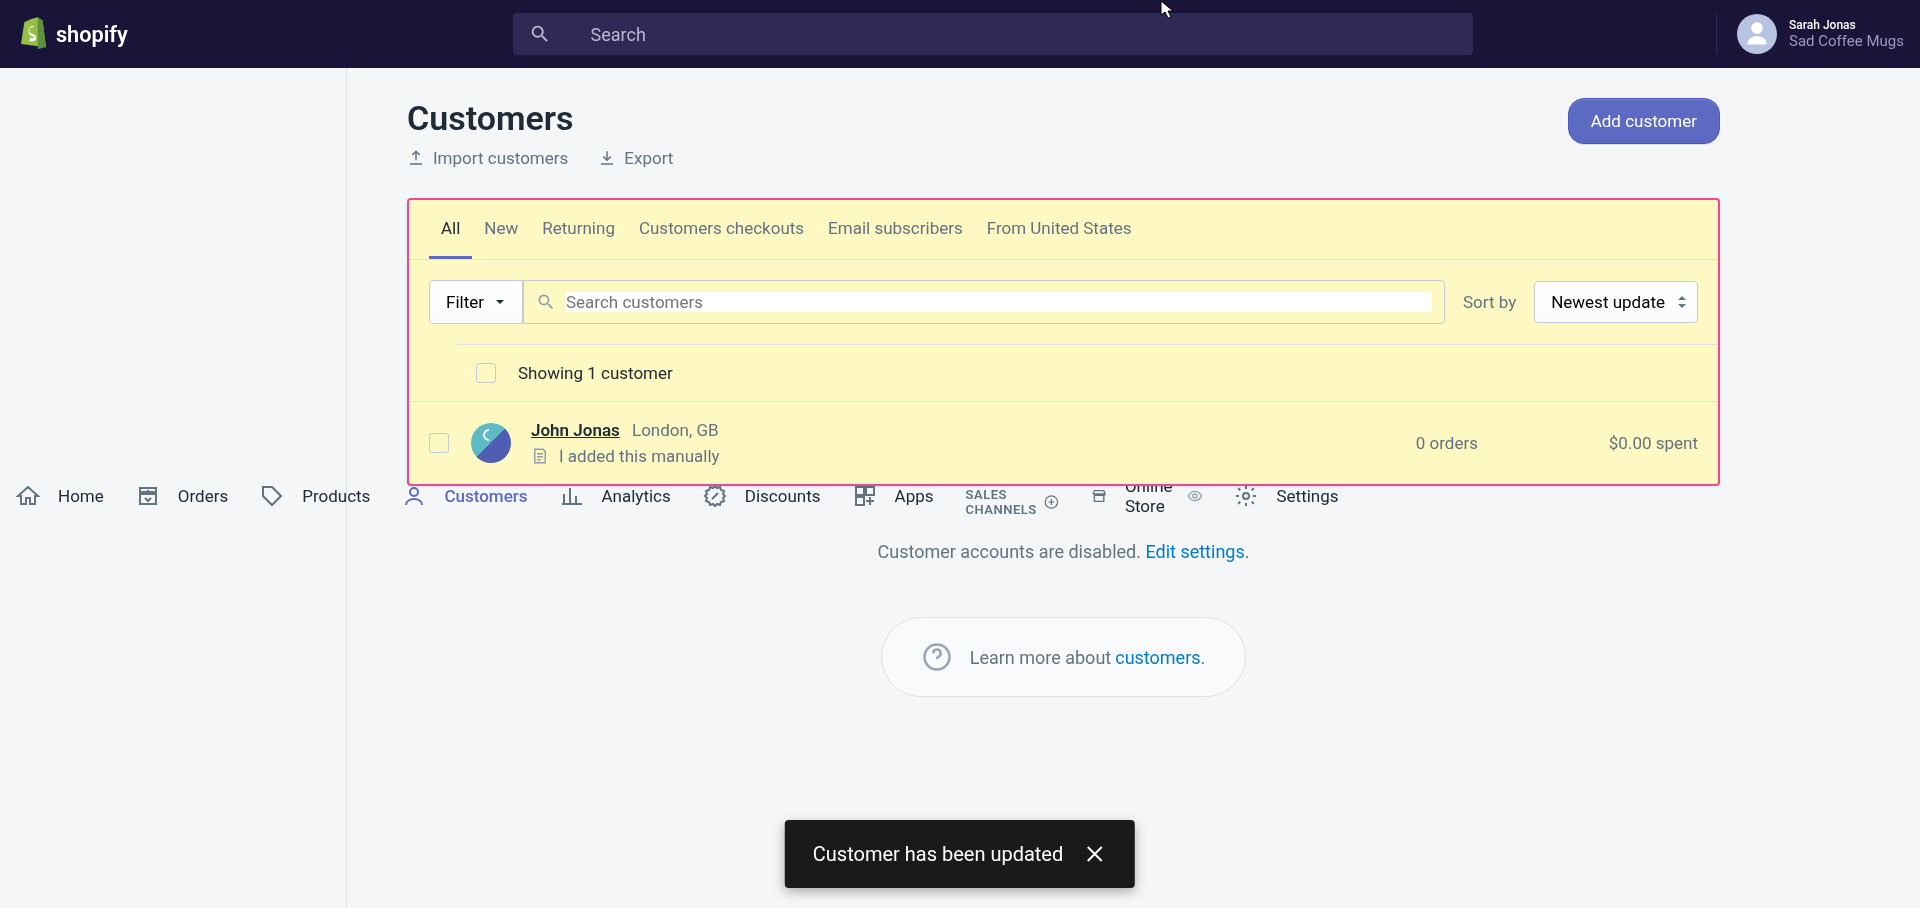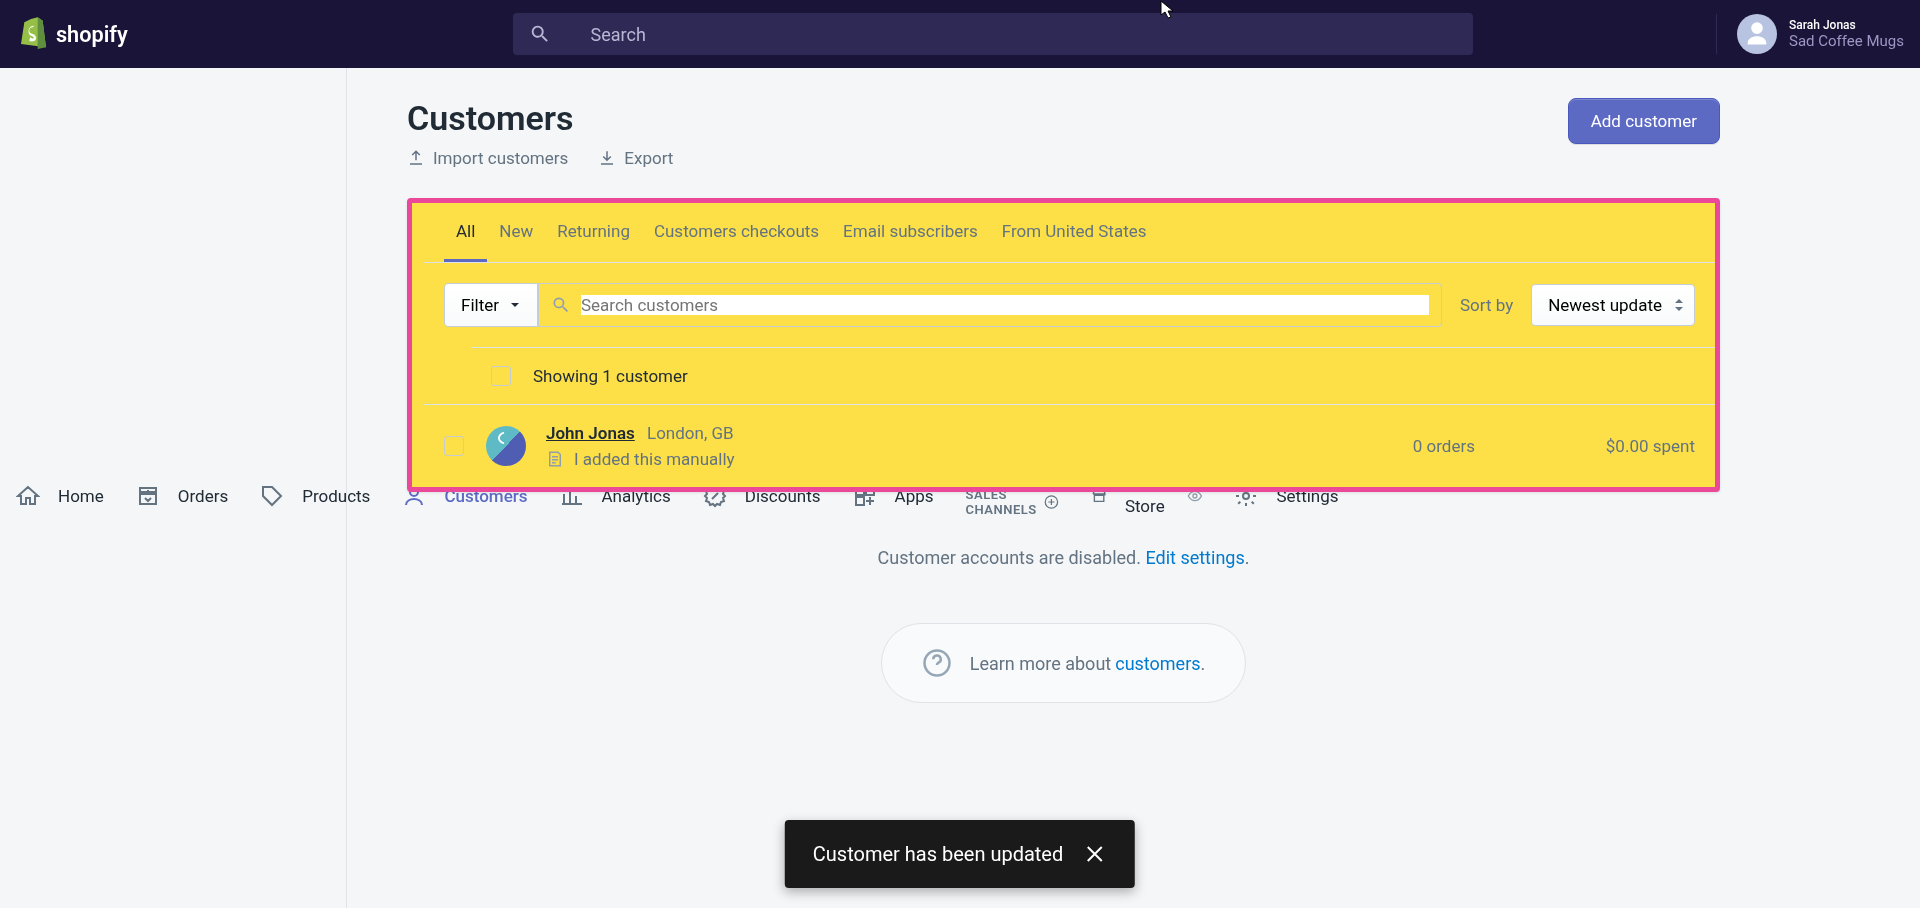--- a/index.html
+++ b/index.html
@@ -34,23 +34,23 @@
 .eye-icon { width: 22px; height: 22px; fill: #919eab; cursor: pointer; }
 .sidebar-spacer { flex: 1; }
 
 
 .main { flex: 1; padding: 30px 200px 30px 60px; overflow: auto; }
 .page-header { display: flex; justify-content: space-between; align-items: flex-start; margin-bottom: 30px; }
 .page-title { font-size: 34px; font-weight: 600; color: #212b36; margin-bottom: 10px; }
 .page-actions { display: flex; gap: 30px; }
 .action-link { display: flex; align-items: center; color: #637381; font-size: 17px; cursor: pointer; }
 .action-link svg { width: 18px; height: 18px; fill: #637381; margin-right: 8px; }
-.add-btn { background: #5c6ac4; color: #fff; border: none; padding: 12px 22px; border-radius: 8px; font-size: 17px; cursor: pointer; box-shadow: inset 0 1px 0 rgba(255,255,255,0.2), 0 1px 0 rgba(0,0,0,0.1); border: 1px solid #4959bd; }
-
-.card { background: #fde047; border-radius: 4px; box-shadow: 0 1px 3px rgba(0,0,0,0.1); border: 5px solid #ec4899; padding-left: 12px; }
+.add-btn { background: #5c6ac4; color: #fff; border: none; padding: 12px 22px; border-radius: 16px; font-size: 17px; cursor: pointer; box-shadow: inset 0 1px 0 rgba(255,255,255,0.2), 0 1px 0 rgba(0,0,0,0.1); border: 1px solid #4959bd; }
+
+.card { background: #fef9c3; border-radius: 4px; box-shadow: 0 1px 3px rgba(0,0,0,0.1); border: 2px solid #ec4899; }
 .tabs { display: flex; border-bottom: 1px solid #dfe3e8; padding: 0 20px; }
 .tab { padding: 18px 12px; font-size: 17px; color: #637381; cursor: pointer; border-bottom: 3px solid transparent; }
 .tab.active { color: #212b36; border-bottom-color: #5c6ac4; }
 
 .filter-row { display: flex; align-items: center; padding: 20px; gap: 18px; }
 .filter-btn { border: 1px solid #c4cdd5; border-radius: 4px; padding: 10px 16px; display: flex; align-items: center; font-size: 17px; background: linear-gradient(#fff,#f9fafb); cursor: pointer; }
 .filter-btn svg { width: 12px; height: 12px; fill: #212b36; margin-left: 10px; }
 .cust-search { flex: 1; border: 1px solid #c4cdd5; border-radius: 4px; display: flex; align-items: center; padding: 0 12px; height: 44px; margin-left: -18px; border-top-left-radius:0; border-bottom-left-radius:0; }
 .cust-search svg { width: 20px; height: 20px; fill: #919eab; margin-right: 10px; }
 .cust-search input { border: none; outline: none; font-size: 17px; flex: 1; }

